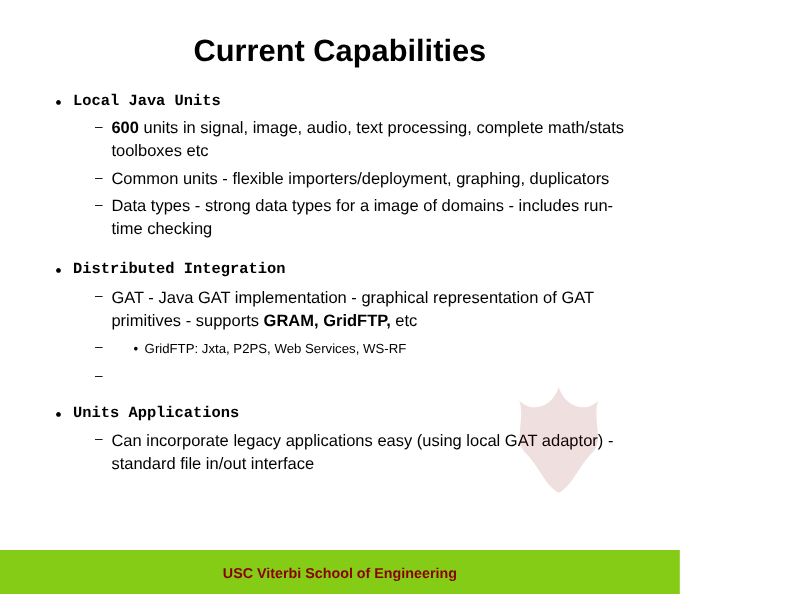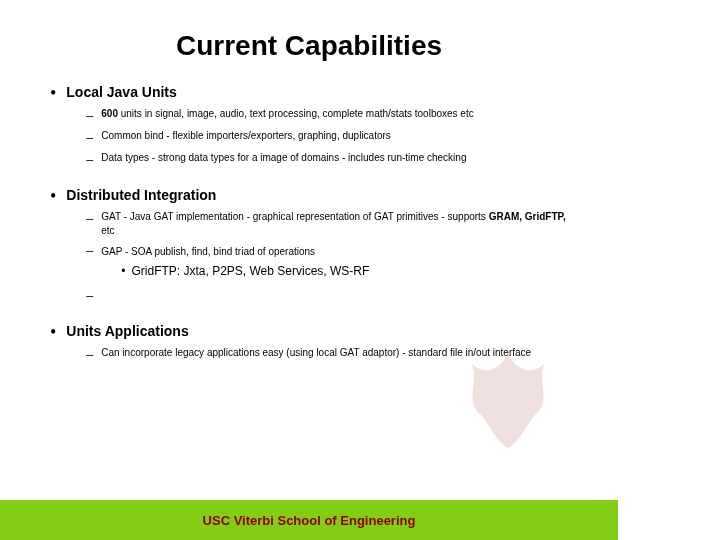--- a/index.html
+++ b/index.html
@@ -45,21 +45,21 @@
     .bullet-dot {
       font-size: 18px;
       margin-right: 10px;
       margin-top: -2px;
       flex-shrink: 0;
     }
 
     .bullet-label {
       font-size: 14px;
       font-weight: bold;
-      font-family: Liberation Sans, sans-serif;
+      font-family: Liberation Mono, monospace;
     }
 
     .sub-list {
       margin-left: 20px;
       margin-top: 4px;
       margin-bottom: 6px;
     }
 
     .sub-item {
       display: flex;
@@ -69,21 +69,21 @@
       font-family: Arial, Helvetica, sans-serif;
     }
 
     .sub-dash {
       margin-right: 8px;
       flex-shrink: 0;
       margin-top: 0px;
     }
 
     .sub-text {
-      font-size: 10px;
+      font-size: 15px;
       line-height: 1.4;
     }
 
     .sub-sub-list {
       margin-left: 20px;
       margin-top: 3px;
     }
 
     .sub-sub-item {
       display: flex;
@@ -147,21 +147,21 @@
       <span class="bullet-dot">•</span>
       <div>
         <span class="bullet-label">Local Java Units</span>
         <div class="sub-list">
           <div class="sub-item">
             <span class="sub-dash">–</span>
             <span class="sub-text"><span class="bold-inline">600</span> units in signal, image, audio, text processing, complete math/stats toolboxes etc</span>
           </div>
           <div class="sub-item">
             <span class="sub-dash">–</span>
-            <span class="sub-text">Common bind - flexible importers/exporters, graphing, duplicators</span>
+            <span class="sub-text">Common units - flexible importers/deployment, graphing, duplicators</span>
           </div>
           <div class="sub-item">
             <span class="sub-dash">–</span>
             <span class="sub-text">Data types - strong data types for a image of domains - includes run-time checking</span>
           </div>
         </div>
       </div>
     </div>
 
     <div class="bullet-item">
@@ -169,21 +169,20 @@
       <div>
         <span class="bullet-label">Distributed Integration</span>
         <div class="sub-list">
           <div class="sub-item">
             <span class="sub-dash">–</span>
             <span class="sub-text">GAT - Java GAT implementation - graphical representation of GAT primitives - supports <span class="bold-inline">GRAM, GridFTP,</span> etc</span>
           </div>
           <div class="sub-item">
             <span class="sub-dash">–</span>
             <div>
-              <span class="sub-text">GAP - SOA publish, find, bind triad of operations</span>
               <div class="sub-sub-list">
                 <div class="sub-sub-item">
                   <span class="sub-sub-bullet">•</span>
                   <span>GridFTP: Jxta, P2PS, Web Services, WS-RF</span>
                 </div>
               </div>
             </div>
           </div>
           <div class="sub-item">
             <span class="sub-dash">–</span>

